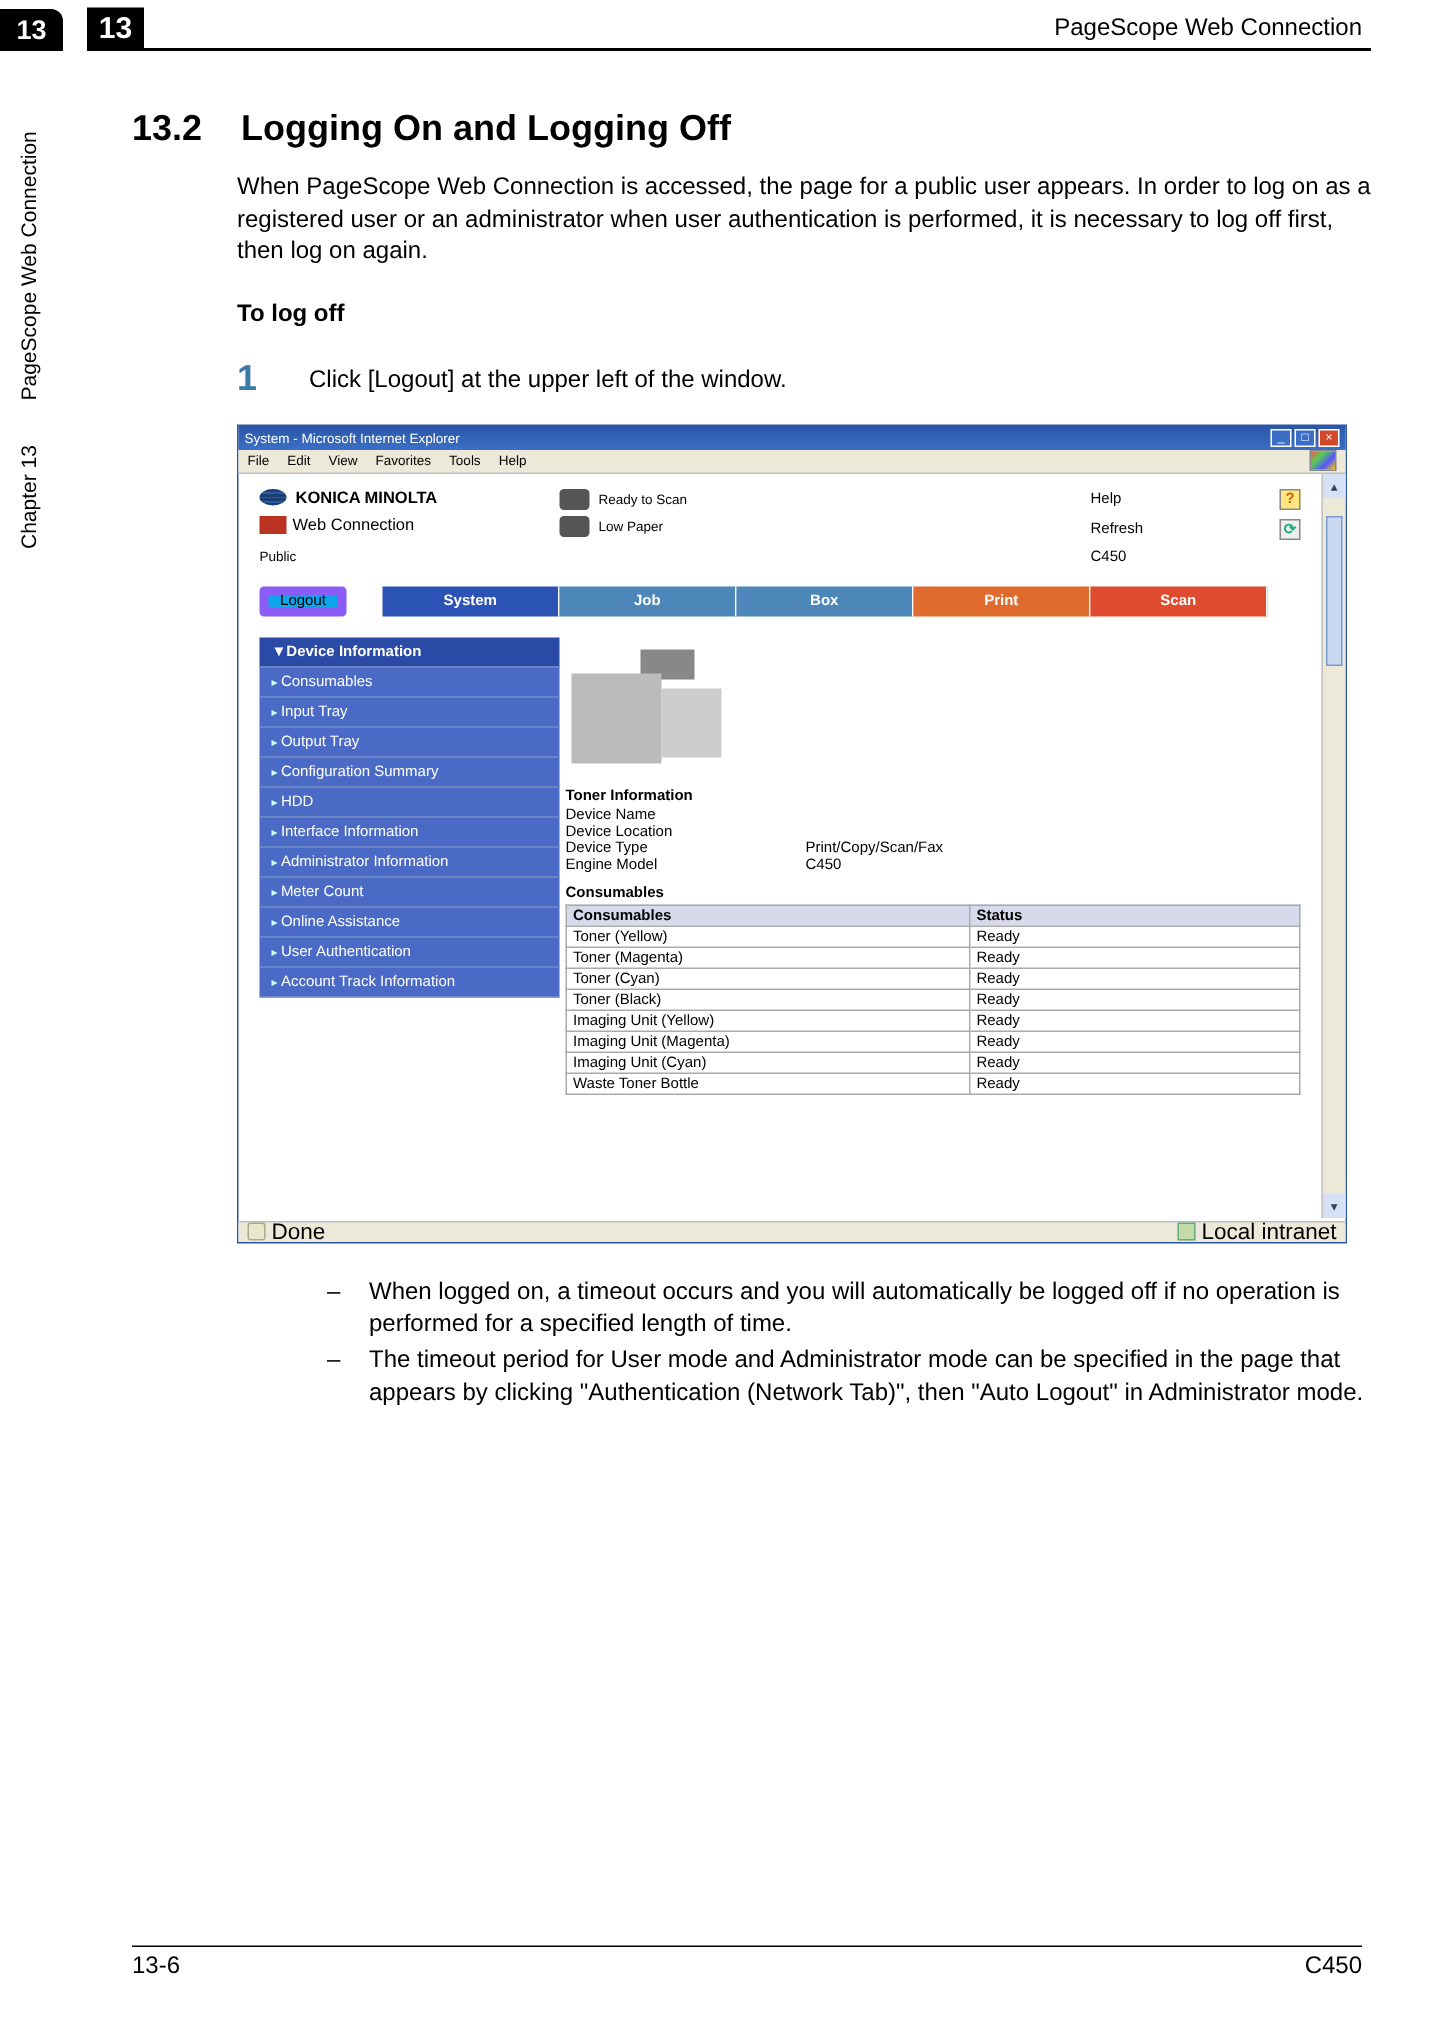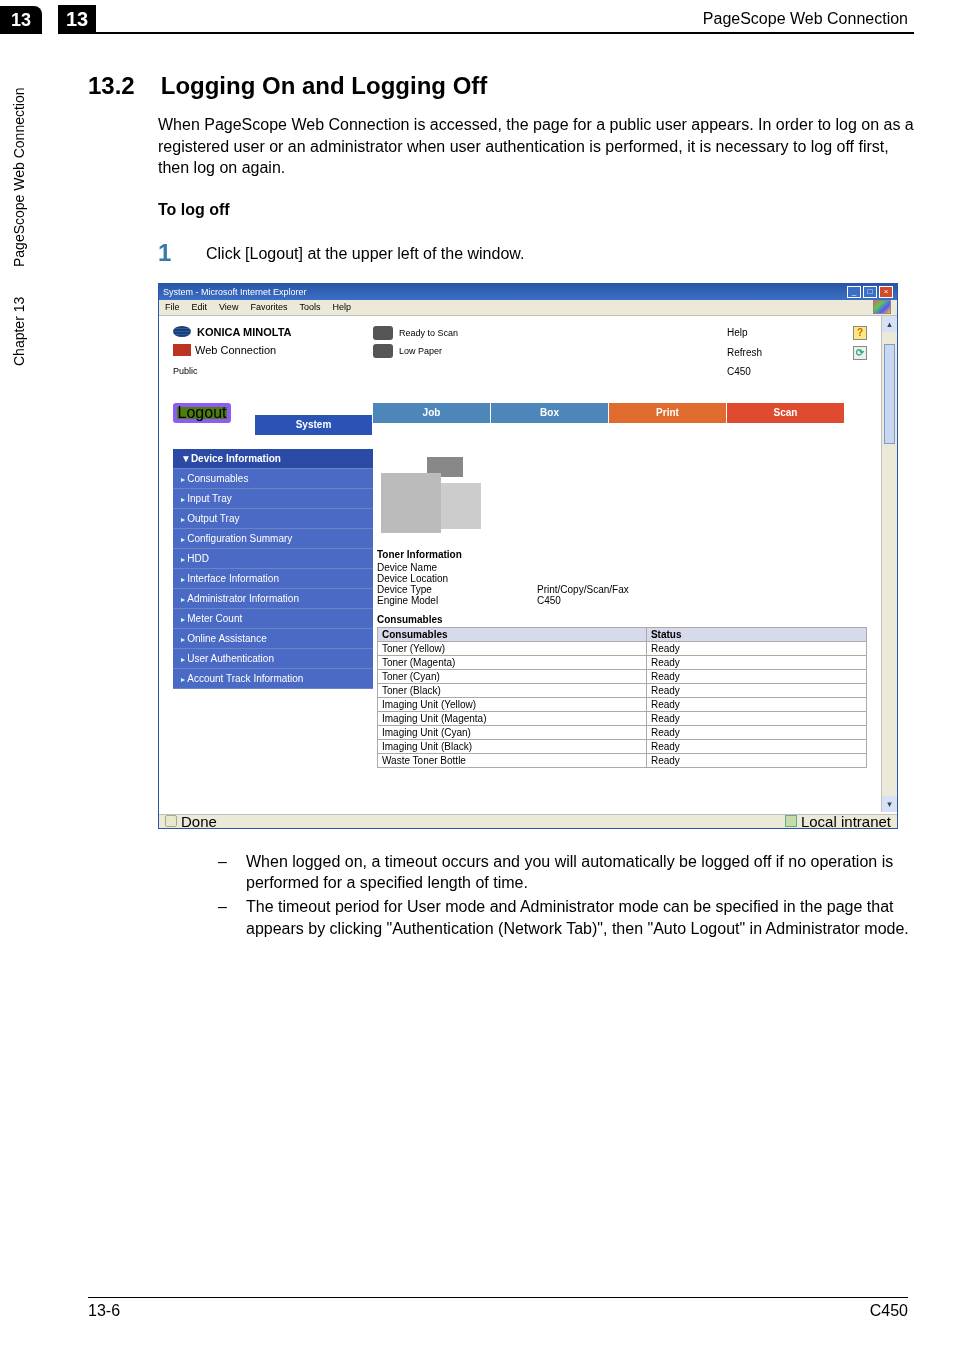--- a/index.html
+++ b/index.html
@@ -51,23 +51,23 @@
     .status-col { flex:1; font-size:9px; }
     .status-col .st { display:flex; align-items:center; gap:6px; margin-bottom:4px; }
     .st .ic { width:20px; height:14px; background:#555; border-radius:3px; }
     .hr-col { width:140px; font-size:10px; display:flex; flex-direction:column; gap:6px; }
     .hr-col .hl { display:flex; justify-content:space-between; align-items:center; }
     .hr-col .hi { width:14px; height:14px; border:1px solid #888; display:flex; align-items:center; justify-content:center; font-size:10px; }
     .hr-col .hi.help { background:#ffe680; color:#c60; font-weight:bold; }
     .hr-col .hi.refresh { background:#eee; color:#2a7; font-weight:bold; }
 
     .shot .tabs-row { display:flex; align-items:center; margin-top:14px; gap:0; }
-    .tabs-row .logout { height:20px; width:58px; font-size:16px; background:#4d7c0f; border:4px solid #8b5cf6; border-radius:3px; display:flex; align-items:center; justify-content:center; margin-right:24px; }
+    .tabs-row .logout { height:20px; width:58px; font-size:10px; background:#0ea5e9; border:6px solid #8b5cf6; border-radius:3px; display:flex; align-items:center; justify-content:center; margin-right:24px; }
     .tabs-row .tab { height:20px; width:118px; color:#fff; font-size:10px; font-weight:bold; display:flex; align-items:center; justify-content:center; border-right:1px solid #fff; }
-    .tab.sys { background:#2a53b5;margin-top:24px; }
+    .tab.sys { background:#2a53b5; }
     .tab.job { background:#4d86b8; }
     .tab.box { background:#4d86b8; }
     .tab.print { background:#e06b2f; }
     .tab.scan { background:#e04a2f; }
 
     .shot .main { display:flex; margin-top:14px; gap:4px; }
     .leftnav { width:200px; }
     .leftnav .item { font-size:10px; color:#fff; padding:4px 8px; border-bottom:1px solid #6a85c5; }
     .leftnav .hdr { background:#2a4aa5; font-weight:bold; }
     .leftnav .sub { background:#4a6ac5; }
@@ -258,24 +258,20 @@
                   </tr>
               <tr>
                     <td>Imaging Unit (Magenta)</td>
                     <td>Ready</td>
                   </tr>
               <tr>
                     <td>Imaging Unit (Cyan)</td>
                     <td>Ready</td>
                   </tr>
               <tr>
-                    <td>Imaging Unit (Black)</td>
-                    <td>Ready</td>
-                  </tr>
-              <tr>
                     <td>Waste Toner Bottle</td>
                     <td>Ready</td>
                   </tr>
             </tbody>
               </table>
           </div>
         </div>
       </div>
 
       <div class="vscroll">

